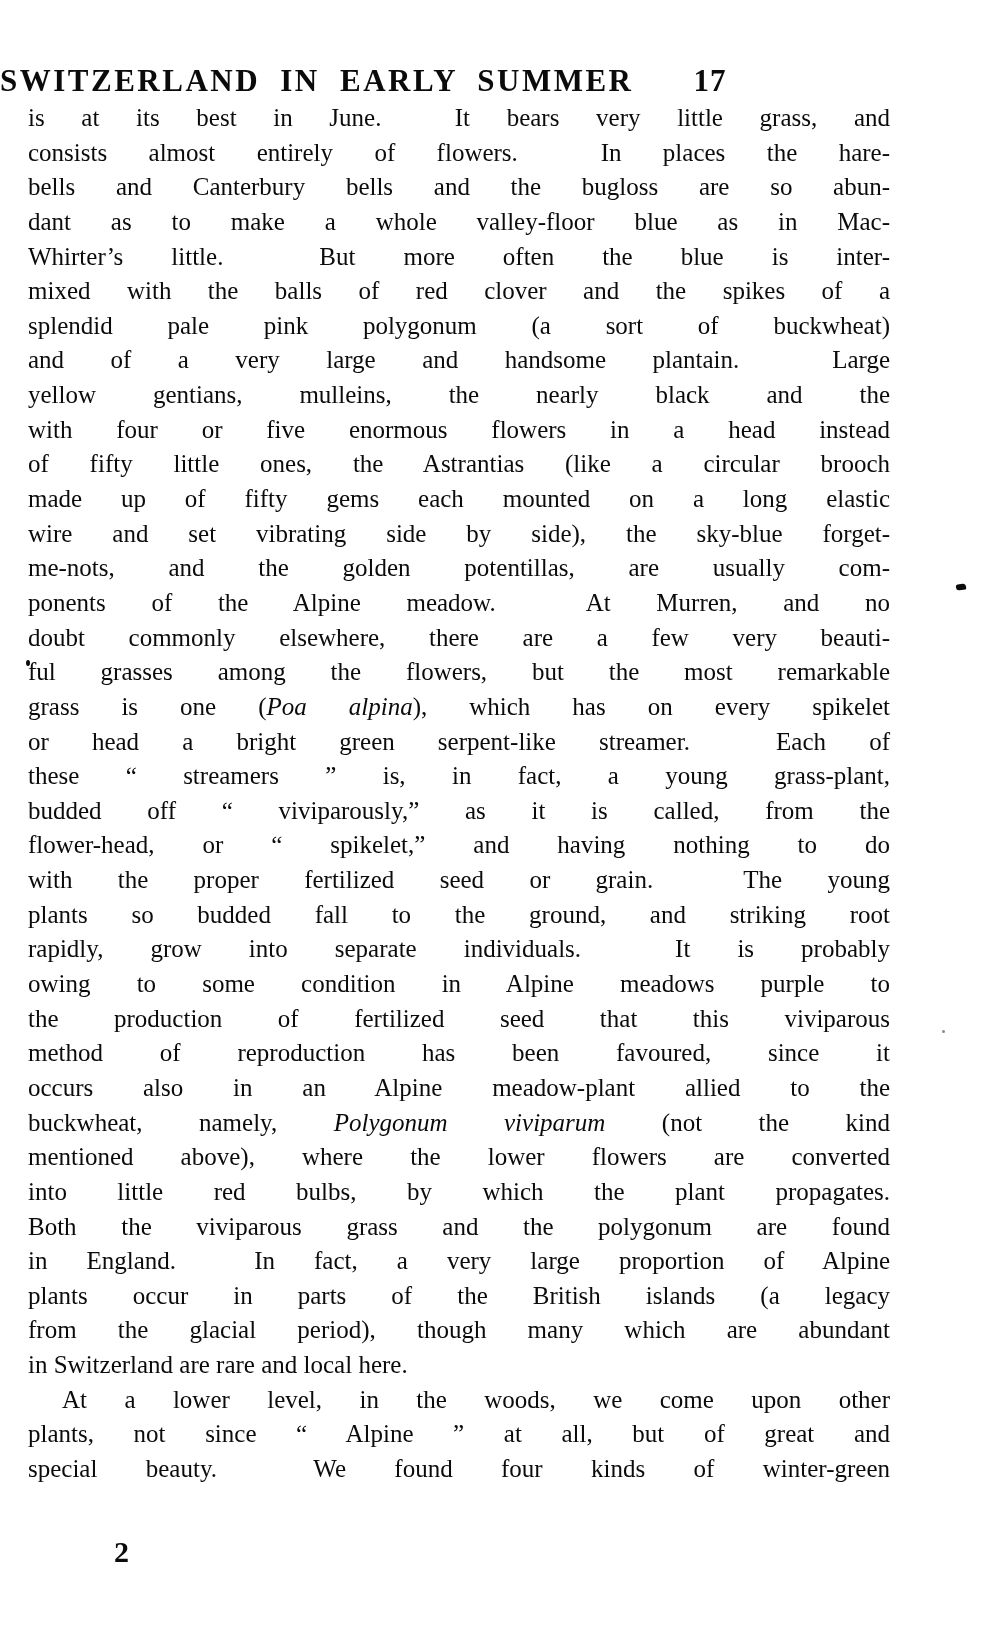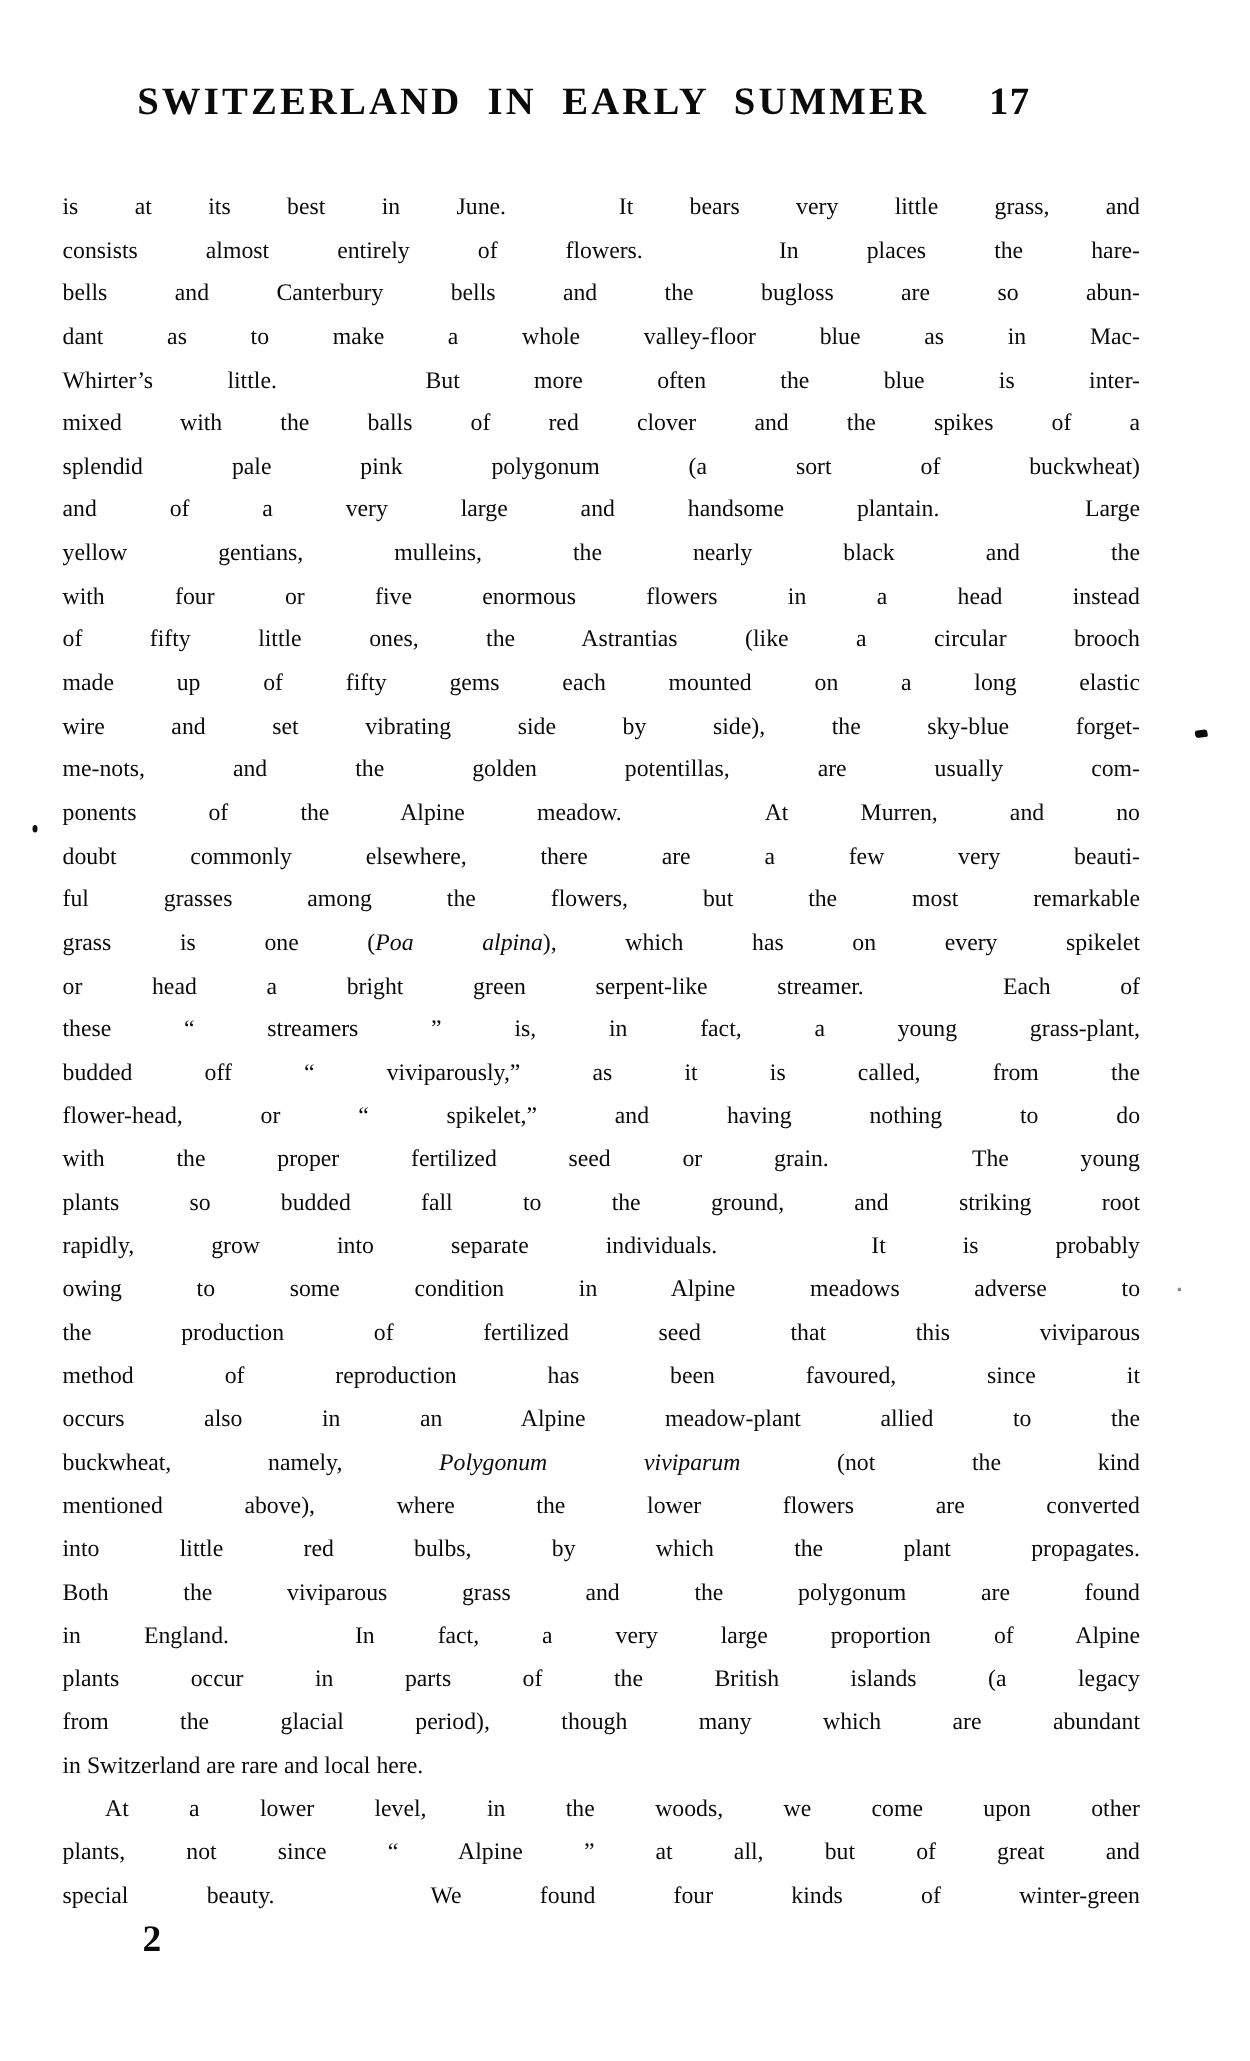--- a/index.html
+++ b/index.html
@@ -17,44 +17,42 @@
     background: #ffffff;
     color: #0b0b0b;
     font-family: "Liberation Serif", "DejaVu Serif", serif;
   }
   .running-head {
     position: absolute;
     top: 52px;
     left: 0;
     width: 1000px;
     display: flex;
-    justify-content: center;
     align-items: baseline;
-    gap: 48px;
+    gap: 60px;
     padding-right: 66px;
     box-sizing: border-box;
     font-size: 31px;
     font-weight: 700;
     letter-spacing: 2.5px;
     word-spacing: 10px;
     white-space: nowrap;
   }
   .running-head .pagenum {
     letter-spacing: 1px;
     word-spacing: 0;
     margin-top: 11px;
   }
   .text-block {
     position: absolute;
-    left: 50px;
+    left: 28px;
     top: 101px;
     width: 862px;
-    font-size: 19px;
+    font-size: 25px;
     line-height: 34.65px;
-    margin-top: 48px;
   }
   .line {
     white-space: pre-wrap;
     text-align: justify;
     text-align-last: justify;
     height: 34.65px;
     overflow: visible;
   }
   .line.lastline {
     text-align: center;
@@ -108,21 +106,21 @@
       <div class="line"><span>doubt commonly elsewhere, there are a few very beauti-</span></div>
       <div class="line"><span>ful grasses among the flowers, but the most remarkable</span></div>
       <div class="line"><span>grass is one (</span><span class="it">Poa alpina</span><span>), which has on every spikelet</span></div>
       <div class="line"><span>or head a bright green serpent-like streamer.  Each of</span></div>
       <div class="line"><span>these “ streamers ” is, in fact, a young grass-plant,</span></div>
       <div class="line"><span>budded off “ viviparously,” as it is called, from the</span></div>
       <div class="line"><span>flower-head, or “ spikelet,” and having nothing to do</span></div>
       <div class="line"><span>with the proper fertilized seed or grain.  The young</span></div>
       <div class="line"><span>plants so budded fall to the ground, and striking root</span></div>
       <div class="line"><span>rapidly, grow into separate individuals.  It is probably</span></div>
-      <div class="line"><span>owing to some condition in Alpine meadows adverse to</span></div>
+      <div class="line"><span>owing to some condition in Alpine meadows purple to</span></div>
       <div class="line"><span>the production of fertilized seed that this viviparous</span></div>
       <div class="line"><span>method of reproduction has been favoured, since it</span></div>
       <div class="line"><span>occurs also in an Alpine meadow-plant allied to the</span></div>
       <div class="line"><span>buckwheat, namely, </span><span class="it">Polygonum viviparum</span><span> (not the kind</span></div>
       <div class="line"><span>mentioned above), where the lower flowers are converted</span></div>
       <div class="line"><span>into little red bulbs, by which the plant propagates.</span></div>
       <div class="line"><span>Both the viviparous grass and the polygonum are found</span></div>
       <div class="line"><span>in England.  In fact, a very large proportion of Alpine</span></div>
       <div class="line"><span>plants occur in parts of the British islands (a legacy</span></div>
       <div class="line"><span>from the glacial period), though many which are abundant</span></div>

